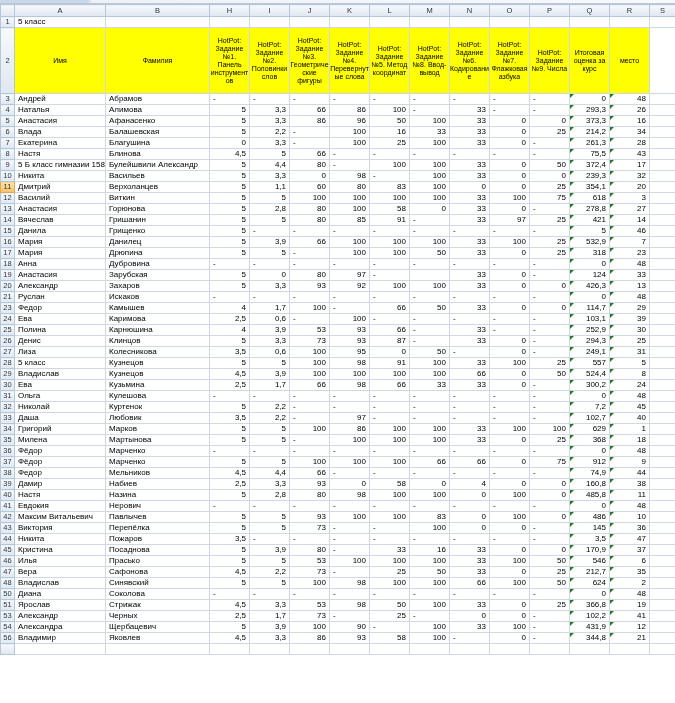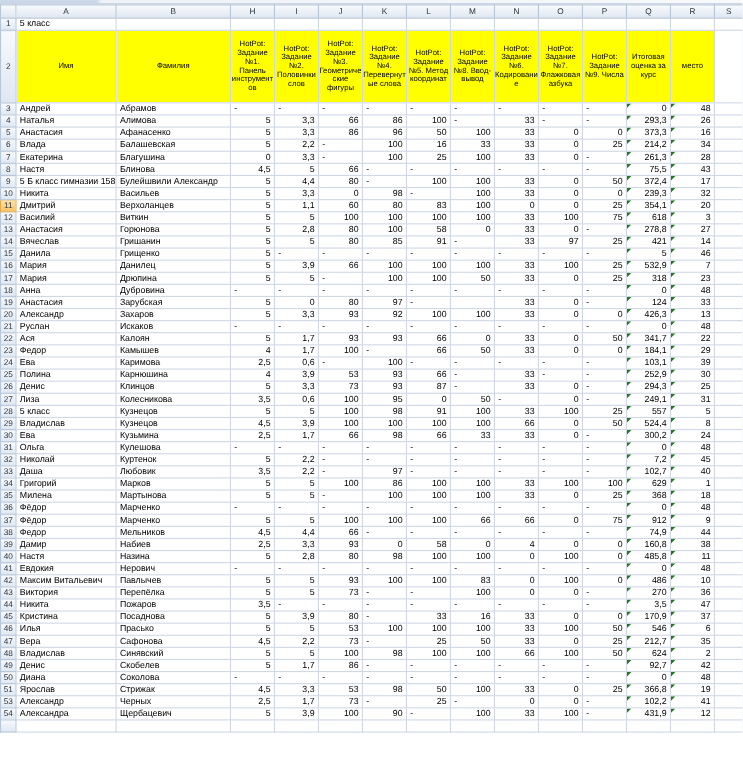--- a/index.html
+++ b/index.html
@@ -433,50 +433,33 @@
           <td class="dashc">-</td>
           <td class="dashc">-</td>
           <td class="dashc">-</td>
           <td class="dashc">-</td>
           <td class="dashc">-</td>
           <td class="qcell"><span class="tri"></span><span>0</span></td>
           <td class="rcell"><span class="tri"></span><span>48</span></td>
           <td></td>
         </tr>
         <tr>
-          <td class="rowhdr">22</td>
-          <td class="name">Ася</td>
-          <td class="name">Калоян</td>
-          <td class="val">5</td>
-          <td class="val">1,7</td>
-          <td class="val">93</td>
-          <td class="val">93</td>
-          <td class="val">66</td>
-          <td class="val">0</td>
-          <td class="val">33</td>
-          <td class="val">0</td>
-          <td class="val">50</td>
-          <td class="qcell"><span class="tri"></span><span>341,7</span></td>
-          <td class="rcell"><span class="tri"></span><span>22</span></td>
-          <td></td>
-        </tr>
-        <tr>
           <td class="rowhdr">23</td>
           <td class="name">Федор</td>
           <td class="name">Камышев</td>
           <td class="val">4</td>
           <td class="val">1,7</td>
           <td class="val">100</td>
           <td class="dashc">-</td>
           <td class="val">66</td>
           <td class="val">50</td>
           <td class="val">33</td>
           <td class="val">0</td>
           <td class="val">0</td>
-          <td class="qcell"><span class="tri"></span><span>184,1</span></td>
+          <td class="qcell"><span class="tri"></span><span>114,7</span></td>
           <td class="rcell"><span class="tri"></span><span>29</span></td>
           <td></td>
         </tr>
         <tr>
           <td class="rowhdr">24</td>
           <td class="name">Ева</td>
           <td class="name">Каримова</td>
           <td class="val">2,5</td>
           <td class="val">0,6</td>
           <td class="dashc">-</td>
@@ -802,21 +785,21 @@
           <td class="name">Перепёлка</td>
           <td class="val">5</td>
           <td class="val">5</td>
           <td class="val">73</td>
           <td class="dashc">-</td>
           <td class="dashc">-</td>
           <td class="val">100</td>
           <td class="val">0</td>
           <td class="val">0</td>
           <td class="dashc">-</td>
-          <td class="qcell"><span class="tri"></span><span>270</span></td>
+          <td class="qcell"><span class="tri"></span><span>145</span></td>
           <td class="rcell"><span class="tri"></span><span>36</span></td>
           <td></td>
         </tr>
         <tr>
           <td class="rowhdr">44</td>
           <td class="name">Никита</td>
           <td class="name">Пожаров</td>
           <td class="val">3,5</td>
           <td class="dashc">-</td>
           <td class="dashc">-</td>
@@ -889,37 +872,20 @@
           <td class="val">5</td>
           <td class="val">100</td>
           <td class="val">98</td>
           <td class="val">100</td>
           <td class="val">100</td>
           <td class="val">66</td>
           <td class="val">100</td>
           <td class="val">50</td>
           <td class="qcell"><span class="tri"></span><span>624</span></td>
           <td class="rcell"><span class="tri"></span><span>2</span></td>
-          <td></td>
-        </tr>
-        <tr>
-          <td class="rowhdr">49</td>
-          <td class="name">Денис</td>
-          <td class="name">Скобелев</td>
-          <td class="val">5</td>
-          <td class="val">1,7</td>
-          <td class="val">86</td>
-          <td class="dashc">-</td>
-          <td class="dashc">-</td>
-          <td class="dashc">-</td>
-          <td class="dashc">-</td>
-          <td class="dashc">-</td>
-          <td class="dashc">-</td>
-          <td class="qcell"><span class="tri"></span><span>92,7</span></td>
-          <td class="rcell"><span class="tri"></span><span>42</span></td>
           <td></td>
         </tr>
         <tr>
           <td class="rowhdr">50</td>
           <td class="name">Диана</td>
           <td class="name">Соколова</td>
           <td class="dashc">-</td>
           <td class="dashc">-</td>
           <td class="dashc">-</td>
           <td class="dashc">-</td>
@@ -977,20 +943,37 @@
           <td class="dashc">-</td>
           <td class="val">100</td>
           <td class="val">33</td>
           <td class="val">100</td>
           <td class="dashc">-</td>
           <td class="qcell"><span class="tri"></span><span>431,9</span></td>
           <td class="rcell"><span class="tri"></span><span>12</span></td>
           <td></td>
         </tr>
         <tr>
+          <td class="rowhdr">56</td>
+          <td class="name">Владимир</td>
+          <td class="name">Яковлев</td>
+          <td class="val">4,5</td>
+          <td class="val">3,3</td>
+          <td class="val">86</td>
+          <td class="val">93</td>
+          <td class="val">58</td>
+          <td class="val">100</td>
+          <td class="dashc">-</td>
+          <td class="val">0</td>
+          <td class="dashc">-</td>
+          <td class="qcell"><span class="tri"></span><span>344,8</span></td>
+          <td class="rcell"><span class="tri"></span><span>21</span></td>
+          <td></td>
+        </tr>
+        <tr>
           <td class="rowhdr"></td>
           <td></td>
           <td></td>
           <td></td>
           <td></td>
           <td></td>
           <td></td>
           <td></td>
           <td></td>
           <td></td>

